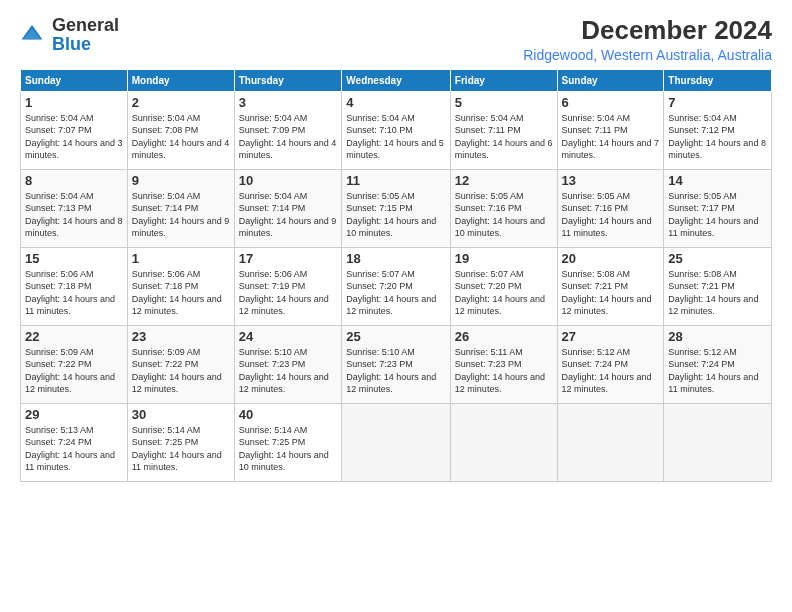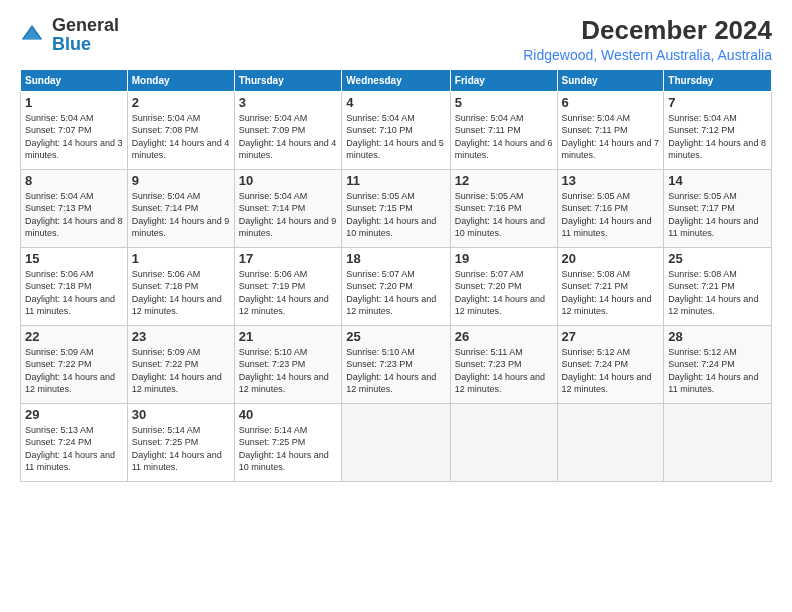--- a/index.html
+++ b/index.html
@@ -229,21 +229,21 @@
         <tr>
           <td>
         <span class="day-number">22</span>
         <span class="cell-text">Sunrise: 5:09 AM<br>Sunset: 7:22 PM<br>Daylight: 14 hours and 12 minutes.</span>
       </td>
           <td>
         <span class="day-number">23</span>
         <span class="cell-text">Sunrise: 5:09 AM<br>Sunset: 7:22 PM<br>Daylight: 14 hours and 12 minutes.</span>
       </td>
           <td>
-        <span class="day-number">21</span>
+        <span class="day-number">24</span>
         <span class="cell-text">Sunrise: 5:10 AM<br>Sunset: 7:23 PM<br>Daylight: 14 hours and 12 minutes.</span>
       </td>
           <td>
         <span class="day-number">25</span>
         <span class="cell-text">Sunrise: 5:10 AM<br>Sunset: 7:23 PM<br>Daylight: 14 hours and 12 minutes.</span>
       </td>
           <td>
         <span class="day-number">26</span>
         <span class="cell-text">Sunrise: 5:11 AM<br>Sunset: 7:23 PM<br>Daylight: 14 hours and 12 minutes.</span>
       </td>

